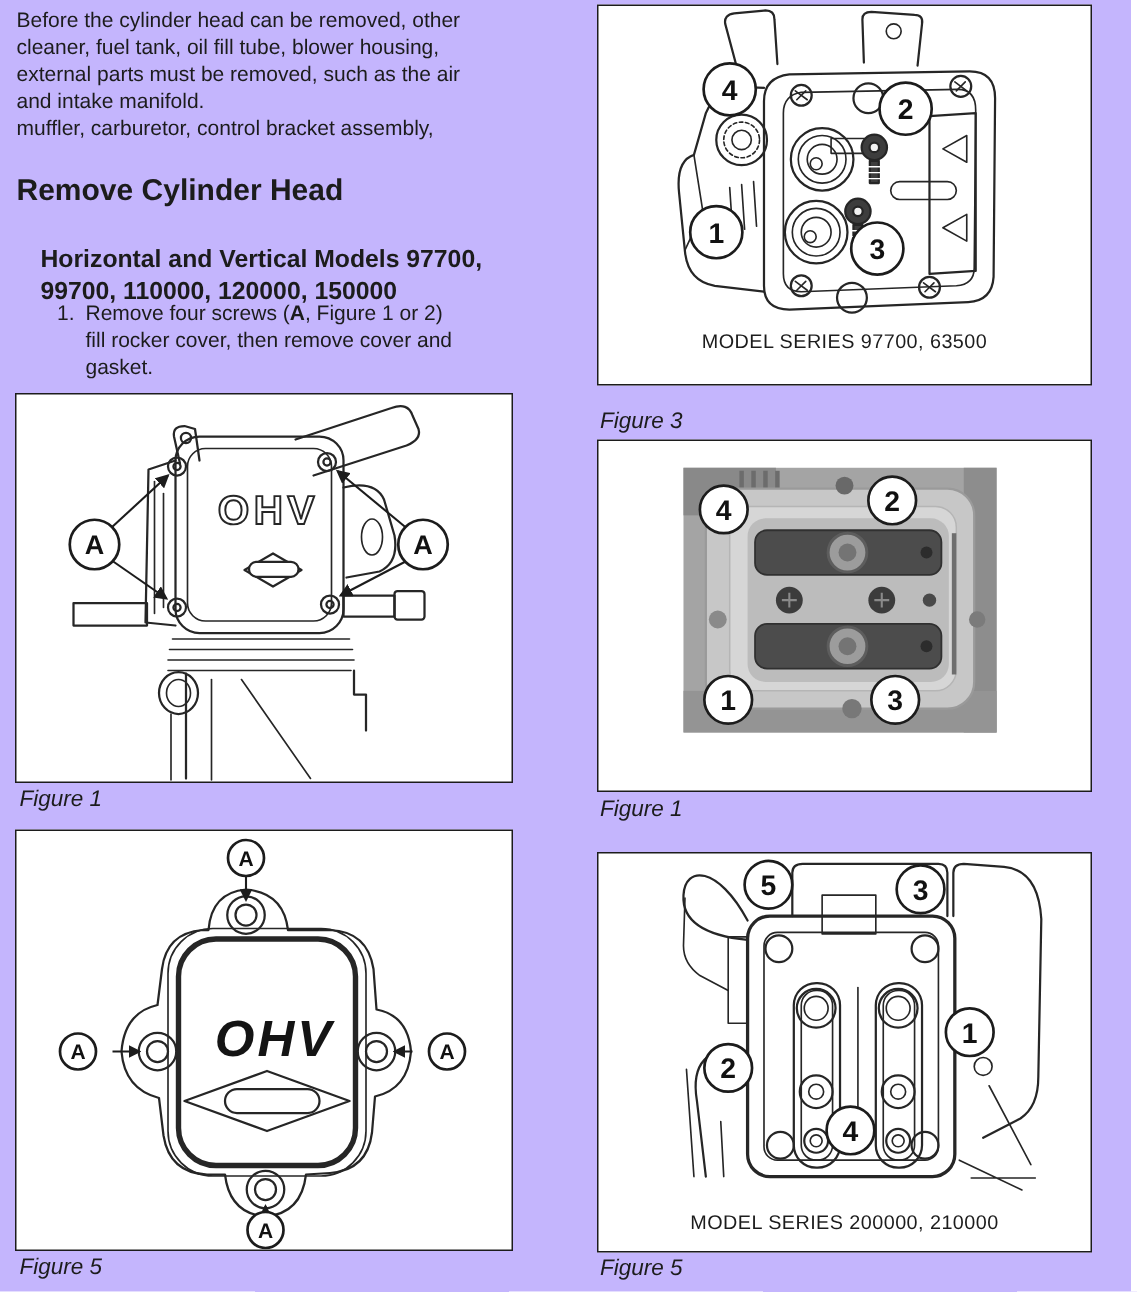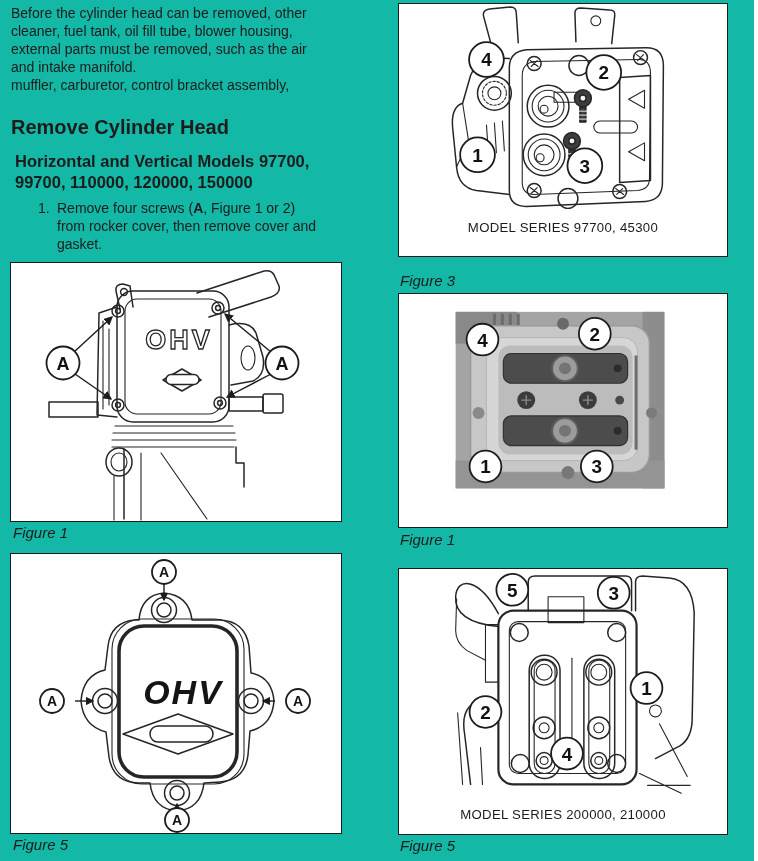--- a/index.html
+++ b/index.html
@@ -1,20 +1,20 @@
 <!DOCTYPE html>
 <html><head>
 <meta charset="utf-8">
 <style>
   html,body{margin:0;padding:0;background:#fff;}
-  .page{position:relative;width:754px;height:861px;background:#14b8a6;overflow:hidden;
+  .page{position:relative;width:754px;height:861px;background:#c4b5fd;overflow:hidden;
         font-family:"Liberation Sans","DejaVu Sans",sans-serif;color:#1c1c1c;}
   .intro{position:absolute;left:11px;top:4px;font-size:14px;line-height:18px;white-space:nowrap;}
   .h-main{position:absolute;left:11px;top:116px;margin:0;font-size:20px;font-weight:700;white-space:nowrap;}
-  .h-sub{position:absolute;left:11px;top:147px;margin:4px;font-size:16.5px;font-weight:700;line-height:20.5px;white-space:nowrap;}
+  .h-sub{position:absolute;left:11px;top:147px;margin:16px;font-size:16.5px;font-weight:700;line-height:20.5px;white-space:nowrap;}
   .step{position:absolute;left:38px;top:199px;font-size:14px;line-height:18px;display:flex;white-space:nowrap;}
   .step-num{width:19px;flex:0 0 19px;}
   .fig-box{position:absolute;background:#fff;border:1.4px solid #1c1c1c;box-sizing:border-box;}
   .fig-box svg{display:block;width:100%;height:100%;}
   .fig-caption{position:absolute;font-style:italic;font-size:15px;color:#1c1c1c;white-space:nowrap;}
   .series-label{position:absolute;left:0;right:0;text-align:center;font-size:13.2px;letter-spacing:.3px;color:#1c1c1c;white-space:nowrap;}
   
   .ln{stroke:#262626;fill:none;stroke-width:1.5;stroke-linecap:round;stroke-linejoin:round;}
   .thin{stroke-width:1.1;}
   .thick{stroke-width:3.6;}
@@ -38,21 +38,21 @@
   <h1 class="h-main">Remove Cylinder Head</h1>
   <h2 class="h-sub">
     <div>Horizontal and Vertical Models 97700,</div>
     <div>99700, 110000, 120000, 150000</div>
   </h2>
 
   <div class="step">
     <span class="step-num">1.</span>
     <div>
       <div><span>Remove four screws (</span><b>A</b><span>, Figure 1 or 2)</span></div>
-      <div>from rocker cover, then remove cover and</div>
+      <div>fill rocker cover, then remove cover and</div>
       <div>gasket.</div>
     </div>
   </div>
 
   <div class="fig-box" id="fig1" style="left:10px;top:262px;width:332px;height:260px;">
     <svg viewBox="0 0 330 258" preserveAspectRatio="none">
       <defs>
         <marker id="f1a" viewBox="0 0 10 10" refX="8.5" refY="5" markerWidth="6.5" markerHeight="6.5" orient="auto">
           <path d="M0,0 L10,5 L0,10 Z" fill="#1c1c1c"></path>
         </marker>
@@ -261,21 +261,21 @@
       </g>
       <g>
         <circle class="callout" cx="79" cy="152" r="17.5"></circle>
         <text class="callout-txt" x="79" y="159" font-size="19">1</text>
       </g>
       <g>
         <circle class="callout" cx="187" cy="163" r="17.5"></circle>
         <text class="callout-txt" x="187" y="170" font-size="19">3</text>
       </g>
     </svg>
-    <div class="series-label" style="top:216px;">MODEL SERIES 97700, 45300</div>
+    <div class="series-label" style="top:216px;">MODEL SERIES 97700, 63500</div>
   </div>
   <div class="fig-caption" style="left:400px;top:272px;">Figure 3</div>
 
   <div class="fig-box" id="fig4" style="left:398px;top:293px;width:330px;height:235px;">
     <svg viewBox="0 0 330 235" preserveAspectRatio="none">
       <g>
         <rect x="57" y="18" width="210" height="178" fill="#a4a4a4"></rect>
         <rect x="245" y="18" width="22" height="178" fill="#8d8d8d"></rect>
         <rect x="57" y="168" width="210" height="28" fill="#949494"></rect>
         <rect x="57" y="18" width="62" height="32" fill="#898989"></rect>

